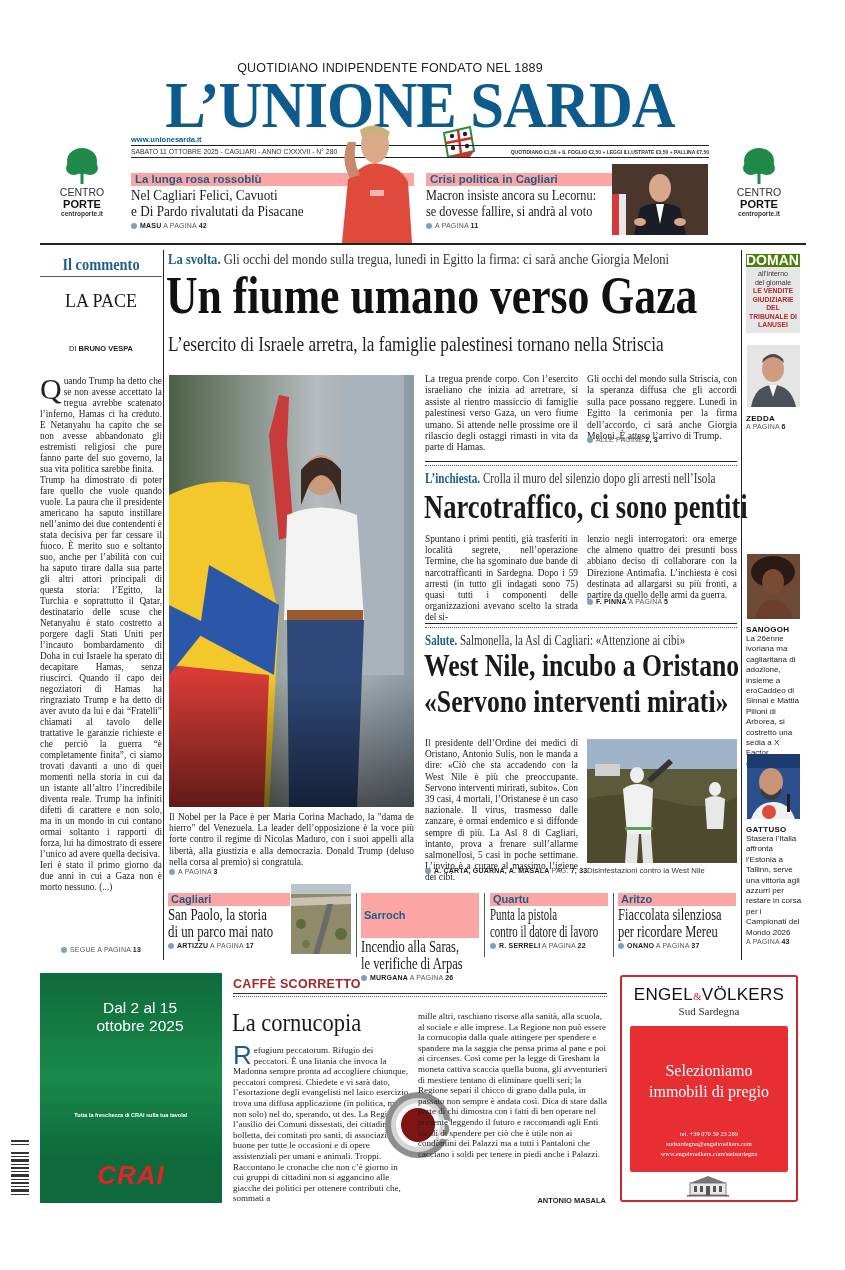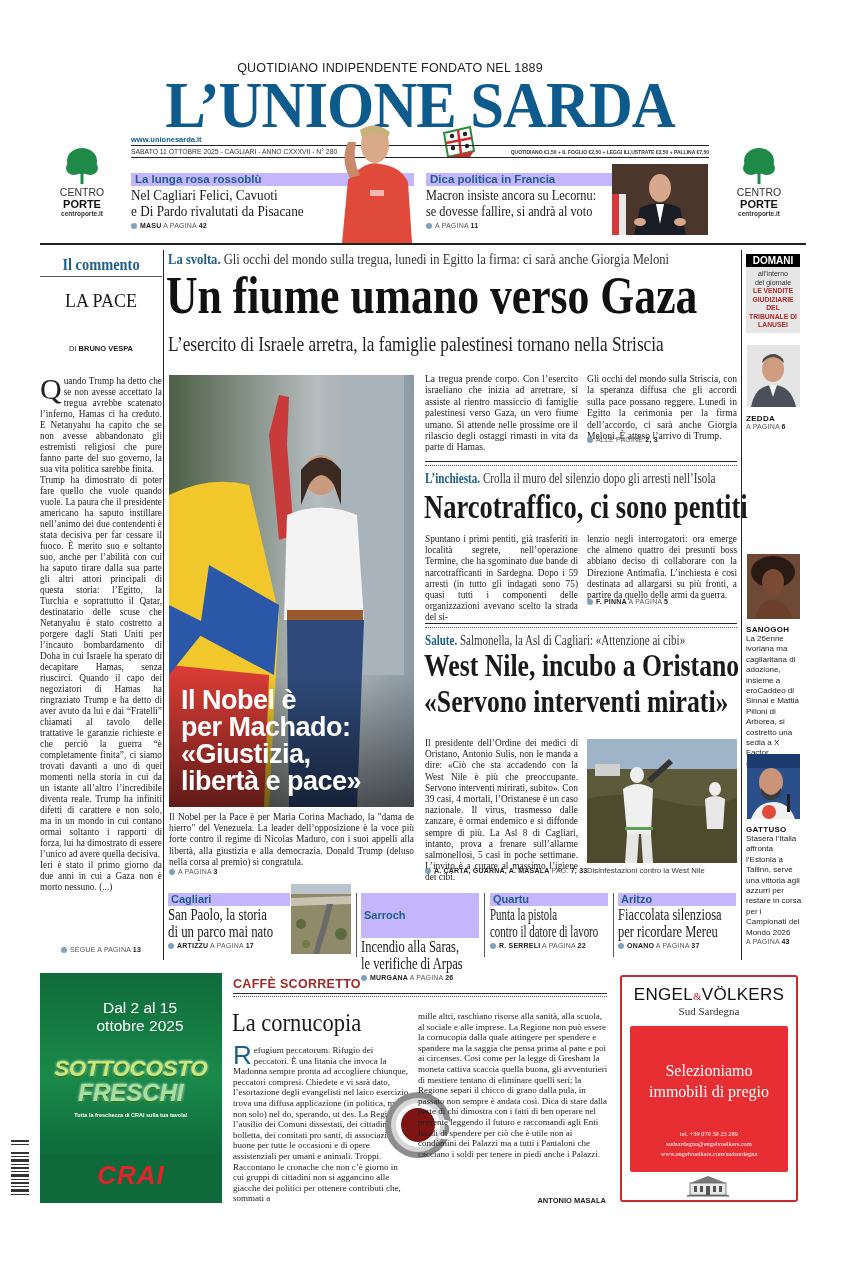--- a/index.html
+++ b/index.html
@@ -1,19 +1,19 @@
 <!DOCTYPE html>
 <html><head>
 <meta charset="utf-8">
 <style>
 *{box-sizing:border-box;margin:0;padding:0}
 body{width:845px;height:1270px;background:#fff;font-family:"Liberation Serif",serif;color:#1a1a1a;position:relative;overflow:hidden}
 .abs{position:absolute}
 .sans{font-family:"Liberation Sans",sans-serif}
-.kicker-bar{background:#c4b5fd;color:#1d5f8a;font-family:"Liberation Sans",sans-serif;font-weight:bold}
+.kicker-bar{background:#fca5a5;color:#1d5f8a;font-family:"Liberation Sans",sans-serif;font-weight:bold}
 .dot{display:inline-block;width:6px;height:6px;border-radius:50%;background:#7fa2bf;margin-right:3px;vertical-align:middle}
 .ref{font-family:"Liberation Sans",sans-serif;font-size:7px;color:#555;text-transform:uppercase;letter-spacing:.2px}
 .ref b{color:#222}
 .body-text{font-size:9.6px;line-height:11.4px;text-align:justify;color:#222;hyphens:auto}
 .rule{background:#222;height:1px}
 .dotted{border-top:1px dotted #555}
 .photo{overflow:hidden}
 .logo-tree{width:40px;height:40px}
 .side-name{font-family:"Liberation Sans",sans-serif;font-weight:bold;font-size:8px;color:#111;letter-spacing:.3px}
 .side-text{font-family:"Liberation Sans",sans-serif;font-size:8px;line-height:10.4px;color:#222}
@@ -77,21 +77,21 @@
 <div class="abs photo" style="left:320px;top:120px;width:95px;height:123px">
   <svg width="95" height="123" viewBox="0 0 95 123">
     <ellipse cx="55" cy="25" rx="14" ry="18" fill="#d9a98a"></ellipse>
     <path d="M40 10 Q55 0 70 12 L68 18 Q55 10 42 18 Z" fill="#c9b27a"></path>
     <path d="M22 123 L28 60 Q45 40 60 44 Q80 46 88 62 L92 123 Z" fill="#e04a3a"></path>
     <path d="M30 58 Q20 40 28 22 L36 22 Q32 40 40 55 Z" fill="#c98a6c"></path>
     <rect x="50" y="70" width="14" height="6" fill="#fff" opacity=".6"></rect>
   </svg>
 </div>
 <div class="abs" style="left:426px;top:173px;width:185px">
-  <div class="kicker-bar" style="font-size:11.5px;padding:0 4px;width:186px;line-height:13px">Dica politica in Francia</div>
+  <div class="kicker-bar" style="font-size:11.5px;padding:0 4px;width:186px;line-height:13px">Crisi politica in Cagliari</div>
   <div style="font-size:15px;line-height:16px;margin-top:1px;transform:scaleX(.82);transform-origin:left top;width:230px">
     <div>Macron insiste ancora su Lecornu:</div>
     <div>se dovesse fallire, si andrà al voto</div>
   </div>
   <div class="ref" style="margin-top:3px"><span class="dot"></span><span>A PAGINA</span> <b>11</b></div>
 </div>
 <div class="abs photo" style="left:612px;top:164px;width:96px;height:71px;background:#3a2a22">
   <svg width="96" height="71" viewBox="0 0 96 71">
     <rect width="96" height="71" fill="#4a362b"></rect>
     <rect x="0" y="30" width="14" height="41" fill="#e8e8e8"></rect>
@@ -150,26 +150,20 @@
     <path d="M0 290 L100 300 L95 432 L0 432 Z" fill="#d63b35"></path>
     <path d="M0 230 L40 250 L0 300 Z" fill="#2a57a8"></path>
     <path d="M100 60 L110 20 L120 22 L118 70 L125 160 L110 165 Z" fill="#c73b3b"></path>
     <ellipse cx="152" cy="100" rx="17" ry="20" fill="#c99a7d"></ellipse>
     <path d="M132 95 Q152 70 172 95 L172 130 L165 110 Q152 90 140 110 L132 130 Z" fill="#3b2a22"></path>
     <path d="M118 140 Q152 125 188 140 L195 245 L115 245 Z" fill="#f3f3f3"></path>
     <rect x="118" y="235" width="76" height="10" fill="#9a5a2f"></rect>
     <path d="M118 245 L195 245 L188 432 L120 432 Z" fill="#2f4a7a"></path>
     <rect x="0" y="300" width="245" height="132" fill="url(#shade)"></rect>
   </svg>
-  <div class="abs sans" style="left:12px;top:312px;font-weight:900;font-size:27px;line-height:27px;color:#fff;letter-spacing:-.5px">
-    <div>Il Nobel è</div>
-    <div>per Machado:</div>
-    <div>«Giustizia,</div>
-    <div>libertà e pace»</div>
-  </div>
 </div>
 <div class="abs body-text" style="left:169px;top:812px;width:245px;font-size:9.4px;line-height:11.2px">Il Nobel per la Pace è per Maria Corina Machado, la "dama de hierro" del Venezuela. La leader dell’opposizione è la voce più forte contro il regime di Nicolas Maduro, con i suoi appelli alla libertà, alla giustizia e alla democrazia. Donald Trump (deluso nella corsa al premio) si congratula.</div>
 <div class="abs ref" style="left:169px;top:868px"><span class="dot"></span><span>A PAGINA</span> <b>3</b></div>
 
 <div class="abs body-text" style="left:425px;top:373px;width:153px">La tregua prende corpo. Con l’esercito israeliano che inizia ad arretrare, si assiste al rientro massiccio di famiglie palestinesi verso Gaza, un vero fiume umano. Si attende nelle prossime ore il rilascio degli ostaggi rimasti in vita da parte di Hamas.</div>
 <div class="abs body-text" style="left:587px;top:373px;width:150px">Gli occhi del mondo sulla Striscia, con la speranza diffusa che gli accordi sulla pace possano reggere. Lunedì in Egitto la cerimonia per la firma dell’accordo, ci sarà anche Giorgia Meloni. È atteso l’arrivo di Trump.</div>
 <div class="abs ref" style="left:587px;top:436px"><span class="dot"></span><span>ALLE PAGINE</span> <b>2, 3</b></div>
 
 <div class="abs rule" style="left:425px;top:461px;width:312px"></div>
 <div class="abs dotted" style="left:425px;top:465px;width:312px"></div>
@@ -257,21 +251,21 @@
   <div class="kicker-bar" style="font-size:11px;padding:0 3px;line-height:13px">Aritzo</div>
   <div style="font-size:16px;line-height:17px;white-space:nowrap;transform:scaleX(.78);transform-origin:left top">
     <div>Fiaccolata silenziosa</div>
     <div>per ricordare Mereu</div>
   </div>
   <div class="ref" style="margin-top:2px;white-space:nowrap"><span class="dot"></span><b>ONANO</b> <span>A PAGINA</span> <b>37</b></div>
 </div>
 
 <div class="abs" style="left:741px;top:250px;width:1px;height:710px;background:#222"></div>
 <div class="abs" style="left:746px;top:254px;width:54px;background:#e6e6e6;text-align:center;padding-bottom:3px">
-  <div class="sans" style="background:#000000;color:#fff;font-weight:bold;font-size:10px;line-height:13px">DOMANI</div>
+  <div class="sans" style="background:#4d7c0f;color:#fff;font-weight:bold;font-size:14px;line-height:13px">DOMANI</div>
   <div class="sans" style="font-size:7px;color:#333;line-height:9px;margin-top:2px">all’interno</div>
   <div class="sans" style="font-size:7px;color:#333;line-height:9px">del giornale</div>
   <div class="sans" style="font-size:6.8px;color:#b32a2a;font-weight:bold;line-height:8.5px;padding:0 1px">LE VENDITE GIUDIZIARIE DEL TRIBUNALE DI LANUSEI</div>
 </div>
 <div class="abs photo" style="left:747px;top:345px;width:53px;height:62px;background:#ececec">
   <svg width="53" height="62" viewBox="0 0 53 62">
     <rect width="53" height="62" fill="#e5e5e5"></rect>
     <ellipse cx="26" cy="24" rx="11" ry="13" fill="#d09c80"></ellipse>
     <path d="M15 18 Q26 6 37 18 L36 14 Q26 4 16 14 Z" fill="#4b4b4b"></path>
     <path d="M4 62 Q8 40 26 40 Q44 40 49 62 Z" fill="#4b505a"></path>
@@ -331,24 +325,20 @@
         <rect x="2" y="54" width="18" height="1"></rect>
     </g>
   </svg>
 </div>
 
 <div class="abs" style="left:40px;top:973px;width:182px;height:230px;background:linear-gradient(#0f6b3a,#1a8a4a 45%,#0f6e3d 75%,#0e6a3c);overflow:hidden">
   <div class="sans" style="position:absolute;left:0;top:26px;width:200px;text-align:center;color:#fff;font-size:15.5px;line-height:18px">
     <div>Dal 2 al 15</div>
     <div>ottobre 2025</div>
   </div>
-  <div class="sans" style="position:absolute;left:0;top:84px;width:182px;text-align:center;font-weight:900;font-style:italic;line-height:24px">
-    <div style="font-size:22px;color:#c9e87a;text-shadow:0 2px 0 #2d7a2d,0 0 3px #fff">SOTTOCOSTO</div>
-    <div style="font-size:24px;color:#a8e0a0;text-shadow:0 2px 0 #2d7a2d,0 0 3px #fff">FRESCHI</div>
-  </div>
   <div class="sans" style="position:absolute;left:0;top:139px;width:182px;text-align:center;color:#fff;font-size:5.5px;font-weight:bold">Tutta la freschezza di CRAI sulla tua tavola!</div>
   <div style="position:absolute;left:0;top:180px;width:182px;height:50px;background:#0e6a3a"></div>
   <div class="sans" style="position:absolute;left:0;top:187px;width:182px;text-align:center;color:#e0242a;font-size:26px;font-weight:900;font-style:italic;letter-spacing:1px">CRAI</div>
 </div>
 
 <div class="abs sans" style="left:233px;top:977px;font-size:12.5px;font-weight:bold;color:#a02828;letter-spacing:.3px">CAFFÈ SCORRETTO</div>
 <div class="abs" style="left:233px;top:993px;width:374px;border-top:1px solid #333"></div>
 <div class="abs dotted" style="left:233px;top:996px;width:374px"></div>
 <div class="abs" style="left:232px;top:1008px;font-size:25px;line-height:30px;white-space:nowrap;transform:scaleX(.9);transform-origin:left top">La cornucopia</div>
 <div class="abs body-text" style="left:233px;top:1045px;width:176px;font-size:9px;line-height:10.6px;text-align:left">

